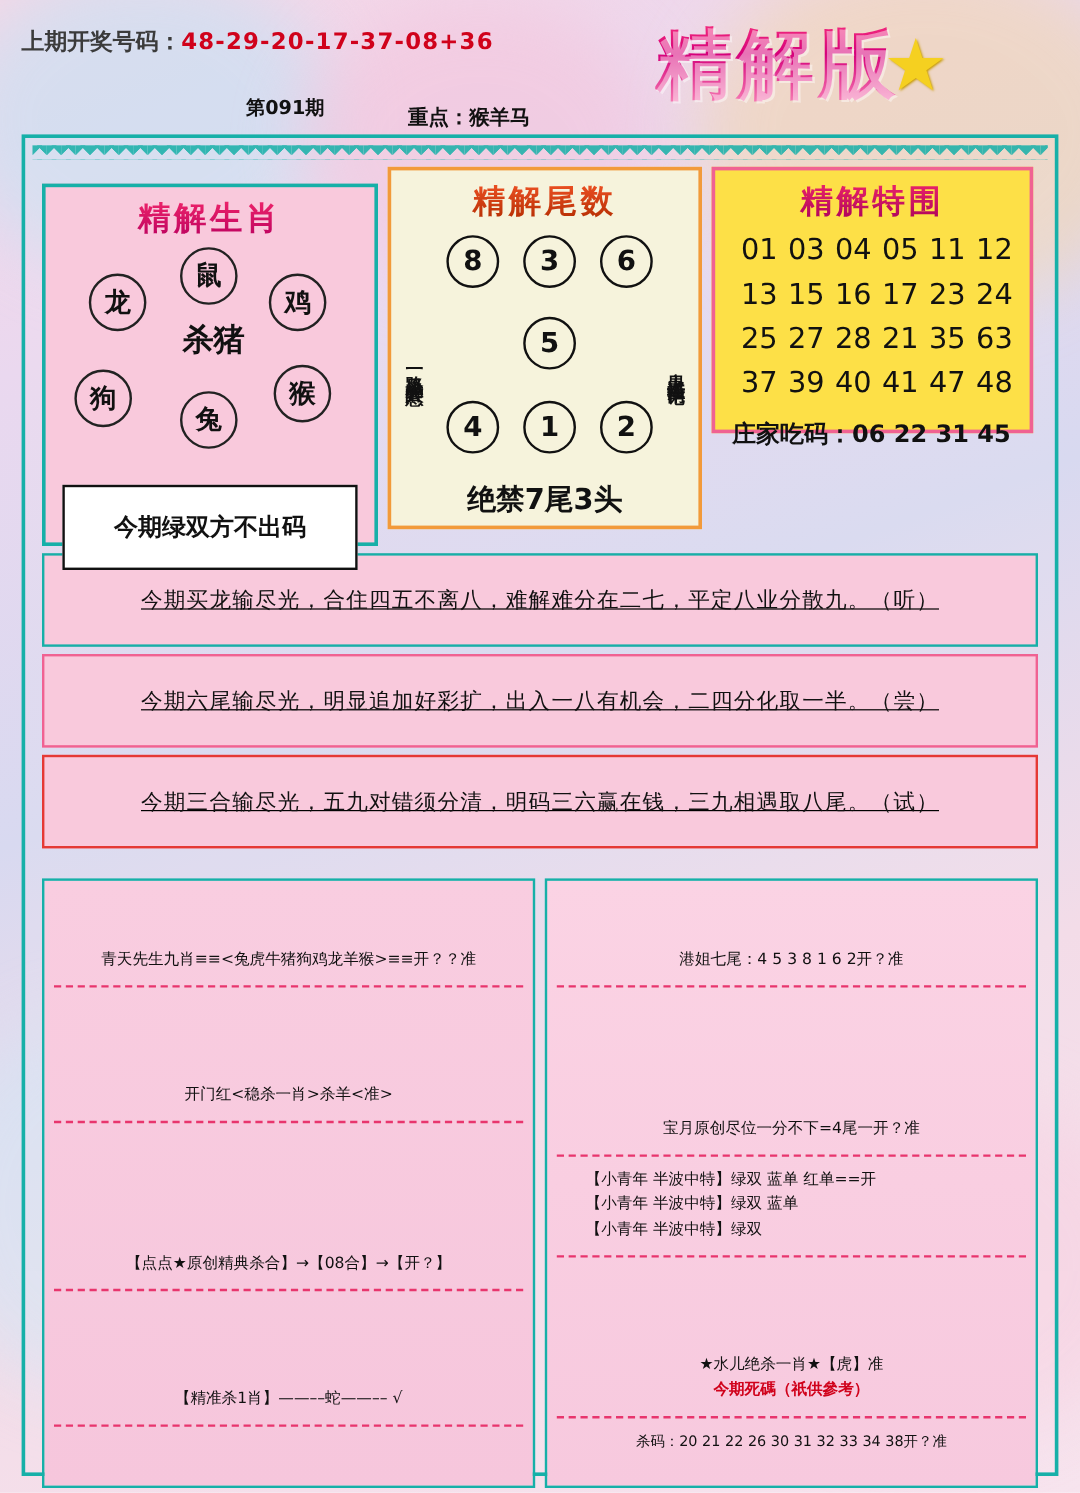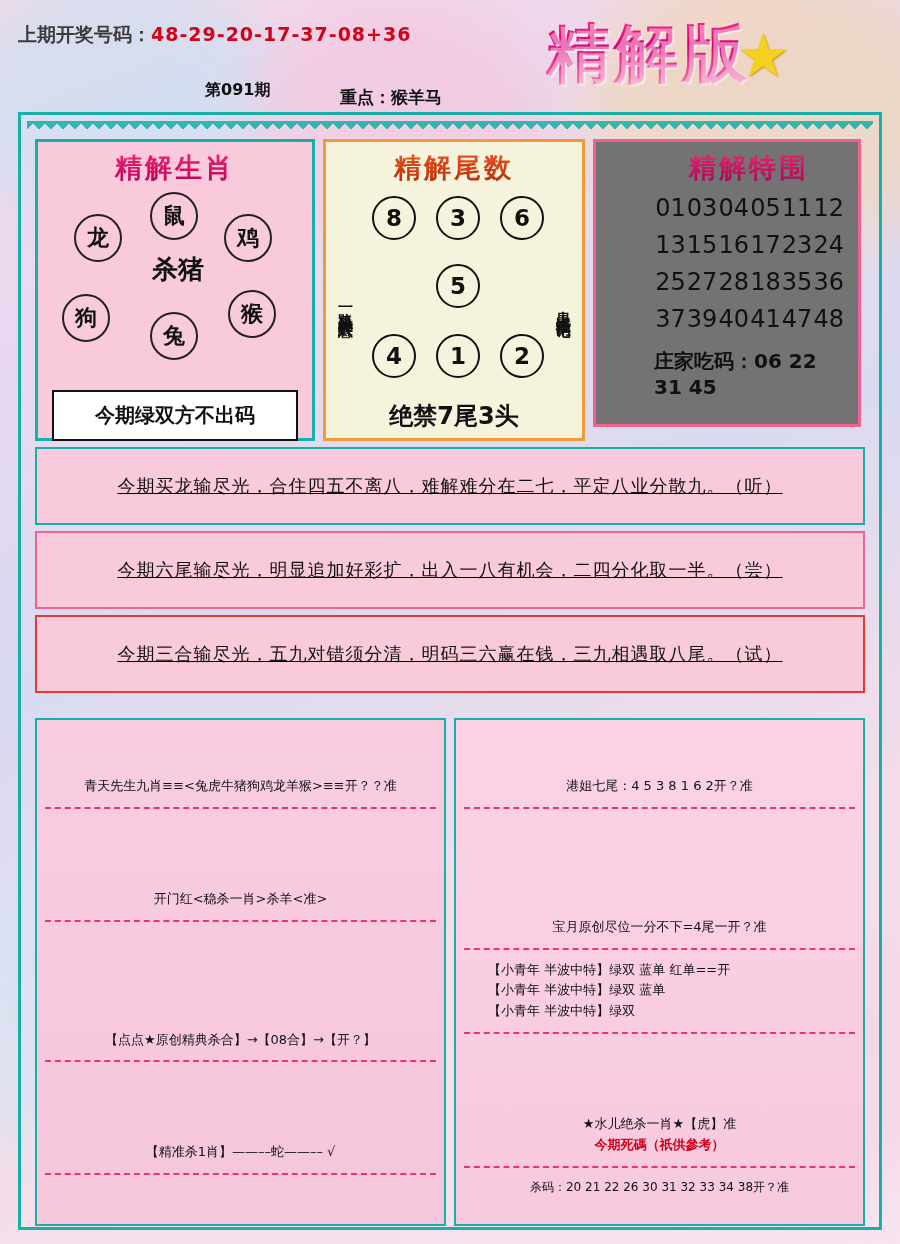--- a/index.html
+++ b/index.html
@@ -57,23 +57,23 @@
     height:12px; width:100%;
     background:
       linear-gradient(135deg,#16b0a8 6px, transparent 6px) 0 0/12px 12px repeat-x,
       linear-gradient(225deg,#16b0a8 6px, transparent 6px) 0 0/12px 12px repeat-x;
     opacity:.85;
   }
 
   
   .panels { display:flex; gap:8px; padding:6px 8px 0 8px; }
   .panel { border:3px solid #16b0a8; position:relative; }
-  .p1 { width:280px; height:302px; background:#f9c9dc; border-color:#16b0a8; }
+  .p1 { width:280px; height:302px; background:#f9c9dc; border-color:#16b0a8;margin-top:14px; }
   .p2 { width:262px; height:302px; background:#f6f3dc; border-color:#f29a3a; }
-  .p3 { width:268px; height:288px; background:#737373; border-color:#f06292;padding-left:44px; }
+  .p3 { width:268px; height:222px; background:#fde047; border-color:#f06292; }
 
   .panel-title {
     text-align:center; font-size:27px; font-weight:bold;
     font-family:"DejaVu Serif", serif; padding-top:8px;
     background:linear-gradient(180deg,#ff2f6e,#b9005f);
     -webkit-background-clip:text; background-clip:text; color:transparent;
     letter-spacing:3px;
   }
   .p2 .panel-title { background:linear-gradient(180deg,#ff5c2e,#b12b00); -webkit-background-clip:text; background-clip:text; color:transparent;}
   .p3 .panel-title { background:linear-gradient(180deg,#ff2f6e,#a8005a); -webkit-background-clip:text; background-clip:text; color:transparent;}
@@ -91,21 +91,21 @@
   .zc.z5{left:24px; top:104px;}
   .zc.z6{left:112px; top:122px;}
   .zc.z7{left:190px; top:100px;}
   .zmid{
     position:absolute; left:86px; top:62px; width:108px; text-align:center;
     font-size:26px; font-weight:bold; color:#111;
   }
   .green-box {
     margin:0 14px; border:2px solid #111; background:#fff;
     text-align:center; font-size:20px; font-weight:bold; color:#111;
-    padding:10px 0;
+    padding:20px 0;
   }
 
   
   .tail-wrap { display:flex; height:240px; padding:0 6px; }
   .vtext {
     width:26px; writing-mode:vertical-rl; text-orientation:upright;
     font-size:15px; font-weight:bold; color:#111; letter-spacing:2px;
     display:flex; align-items:center; justify-content:center;
   }
   .tail-core { flex:1; position:relative; }
@@ -233,23 +233,23 @@
           <span>15</span>
           <span>16</span>
           <span>17</span>
           <span>23</span>
           <span>24</span>
         </div>
         <div class="numrow">
           <span>25</span>
           <span>27</span>
           <span>28</span>
-          <span>18</span>
+          <span>21</span>
           <span>35</span>
-          <span>36</span>
+          <span>63</span>
         </div>
         <div class="numrow">
           <span>37</span>
           <span>39</span>
           <span>40</span>
           <span>41</span>
           <span>47</span>
           <span>48</span>
         </div>
       </div>

